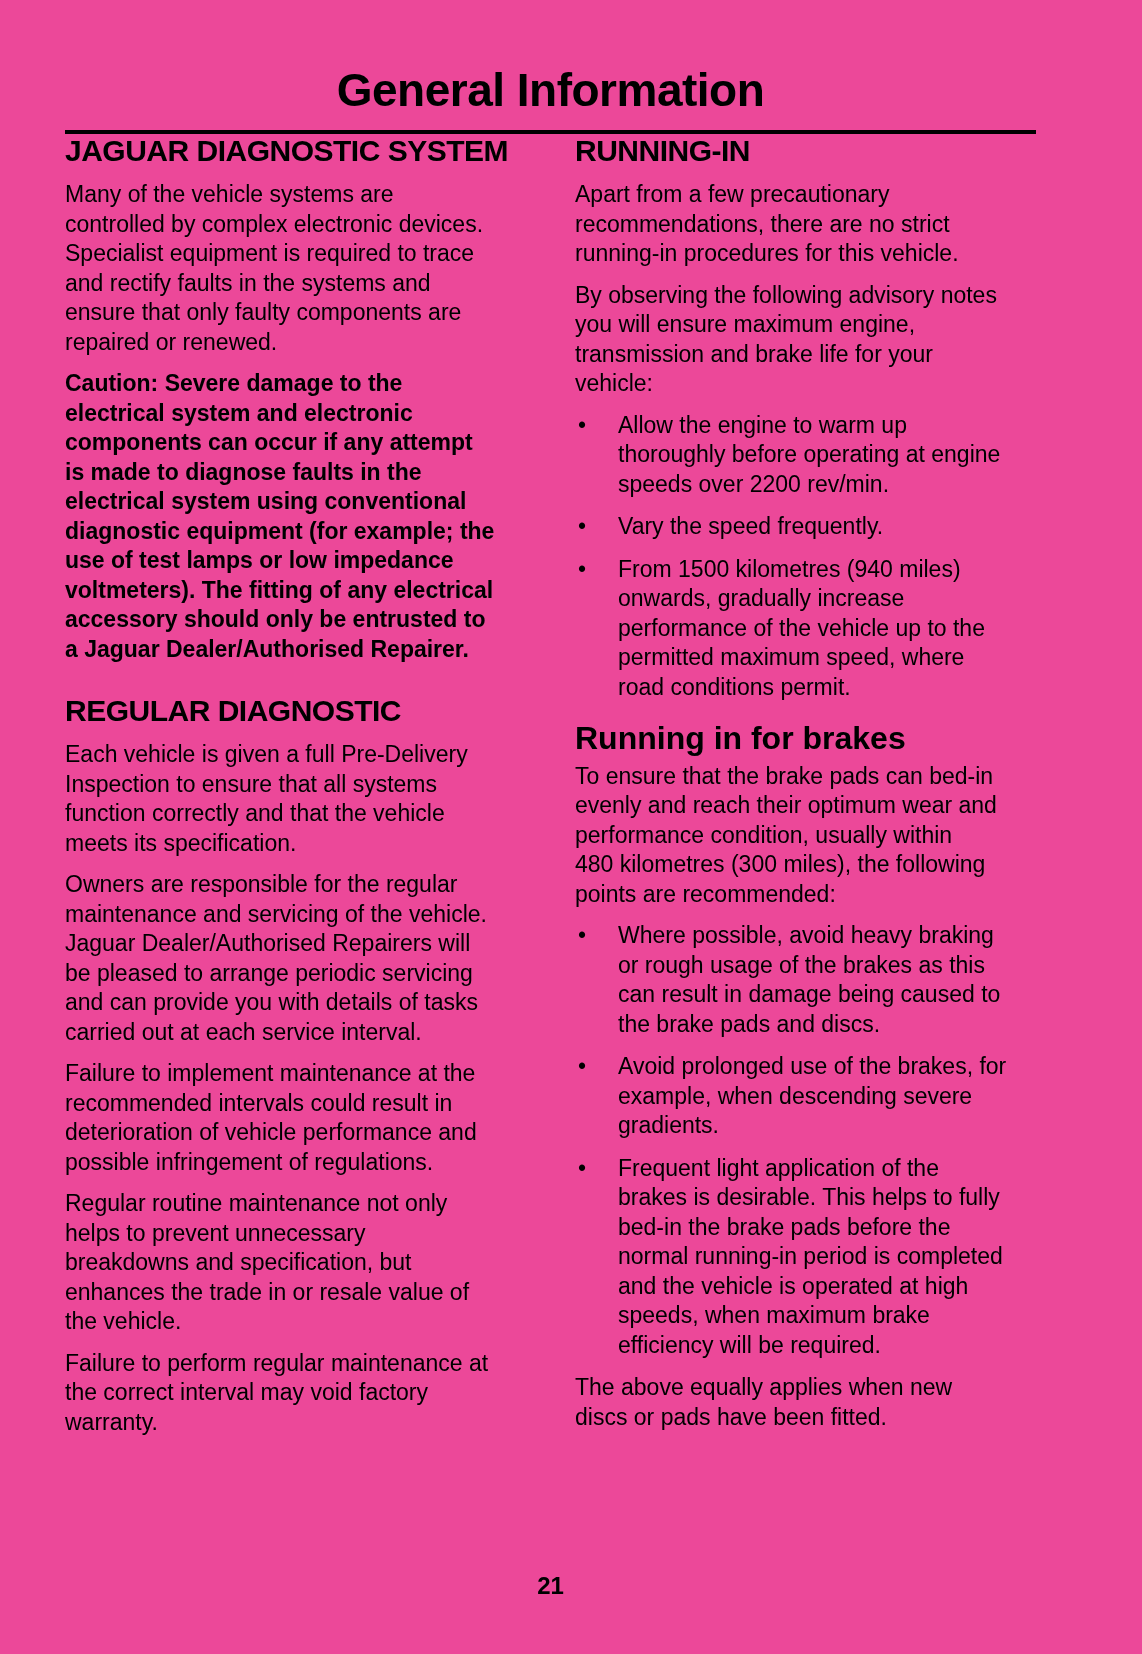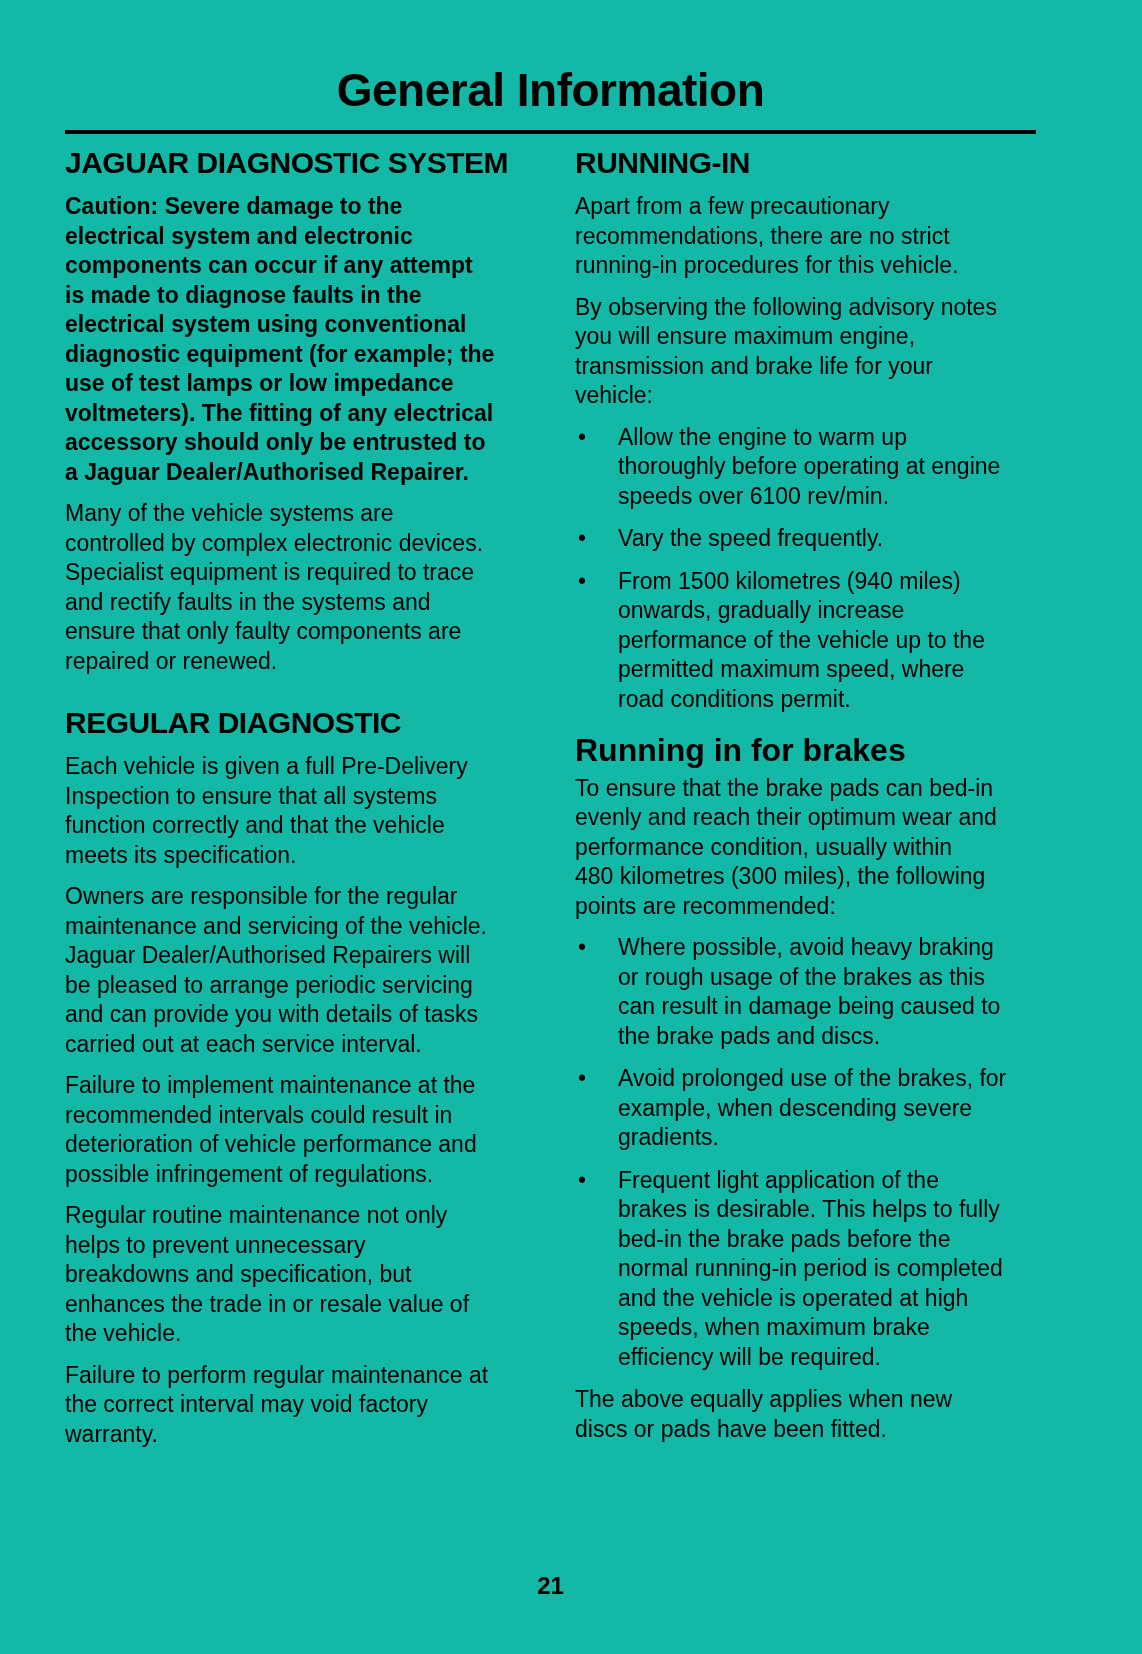--- a/index.html
+++ b/index.html
@@ -1,20 +1,20 @@
 <!DOCTYPE html>
 <html><head>
 <meta charset="utf-8">
 <style>
   html, body { margin: 0; padding: 0; background: #e8e8e8; }
   .page {
     position: relative;
     width: 1142px;
     height: 1654px;
-    background: #14b8a6;
+    background: #ec4899;
     color: #000000;
     font-family: "Liberation Sans", "DejaVu Sans", sans-serif;
     overflow: hidden;
     margin: 0 auto;
   }
   .content {
     position: absolute;
     left: 65px;
     top: 0;
     width: 971px;
@@ -28,21 +28,21 @@
     font-weight: bold;
     letter-spacing: -0.5px;
   }
   .rule {
     height: 4px;
     background: #000000;
     margin-top: 16px;
   }
   .columns {
     display: flex;
-    margin-top: 12px;
+    margin-top: 0;
   }
   .col-left  { width: 458px; margin-right: 52px; flex: none; }
   .col-right { width: 461px; flex: none; }
   .sec-heading {
     margin: 0 0 12px 0;
     font-size: 30px;
     line-height: 34px;
     font-weight: bold;
     letter-spacing: -0.5px;
     white-space: pre;
@@ -95,36 +95,36 @@
 <div class="page">
   <div class="content">
 
     <h1 class="title">General Information</h1>
     <div class="rule"></div>
 
     <div class="columns">
 
       <div class="col-left">
         <h2 class="sec-heading">JAGUAR DIAGNOSTIC SYSTEM</h2>
+        <p class="para">Many of the vehicle systems are
+controlled by complex electronic devices.
+Specialist equipment is required to trace
+and rectify faults in the systems and
+ensure that only faulty components are
+repaired or renewed.</p>
         <p class="para bold">Caution: Severe damage to the
 electrical system and electronic
 components can occur if any attempt
 is made to diagnose faults in the
 electrical system using conventional
 diagnostic equipment (for example; the
 use of test lamps or low impedance
 voltmeters). The fitting of any electrical
 accessory should only be entrusted to
 a Jaguar Dealer/Authorised Repairer.</p>
-        <p class="para">Many of the vehicle systems are
-controlled by complex electronic devices.
-Specialist equipment is required to trace
-and rectify faults in the systems and
-ensure that only faulty components are
-repaired or renewed.</p>
 
         <h2 class="sec-heading spaced">REGULAR DIAGNOSTIC</h2>
         <p class="para">Each vehicle is given a full Pre-Delivery
 Inspection to ensure that all systems
 function correctly and that the vehicle
 meets its specification.</p>
         <p class="para">Owners are responsible for the regular
 maintenance and servicing of the vehicle.
 Jaguar Dealer/Authorised Repairers will
 be pleased to arrange periodic servicing
@@ -151,21 +151,21 @@
 running-in procedures for this vehicle.</p>
         <p class="para">By observing the following advisory notes
 you will ensure maximum engine,
 transmission and brake life for your
 vehicle:</p>
 
         <div class="bullet">
           <span class="dot">•</span>
           <span class="btext">Allow the engine to warm up
 thoroughly before operating at engine
-speeds over 6100 rev/min.</span>
+speeds over 2200 rev/min.</span>
         </div>
         <div class="bullet">
           <span class="dot">•</span>
           <span class="btext">Vary the speed frequently.</span>
         </div>
         <div class="bullet">
           <span class="dot">•</span>
           <span class="btext">From 1500 kilometres (940 miles)
 onwards, gradually increase
 performance of the vehicle up to the

